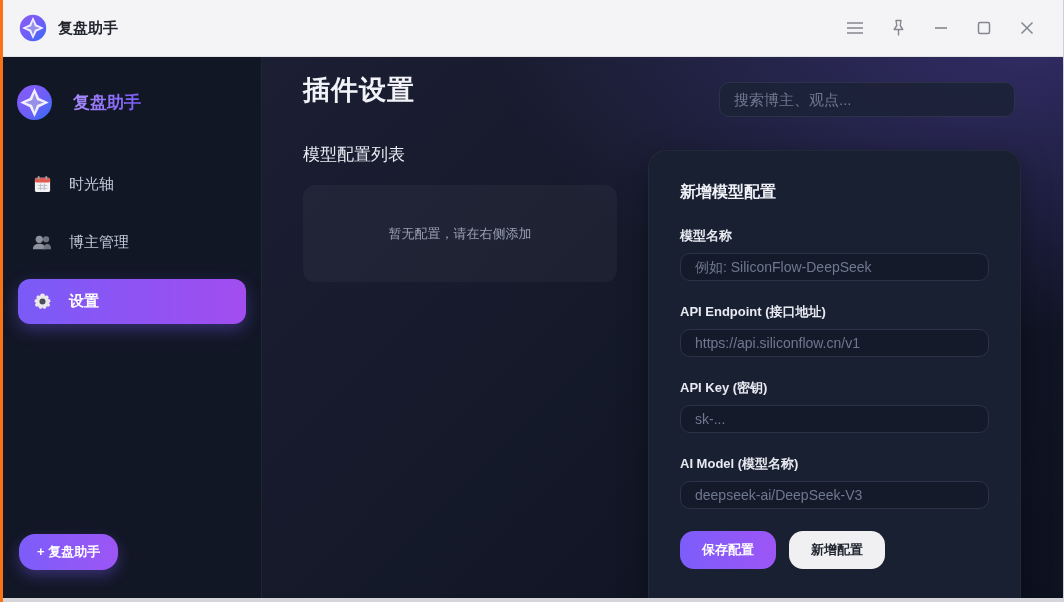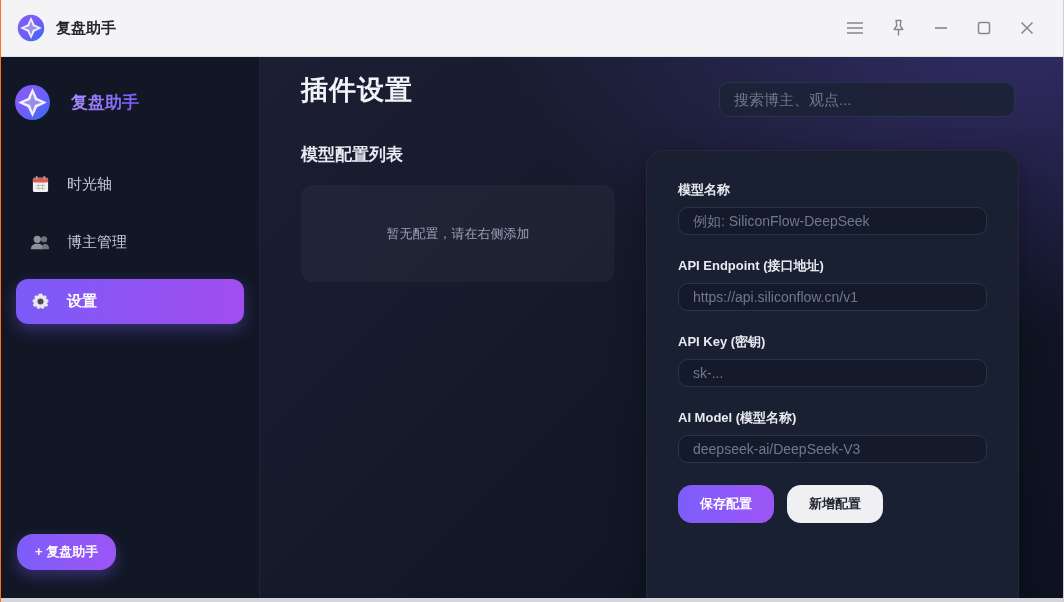--- a/index.html
+++ b/index.html
@@ -1,18 +1,18 @@
 <!DOCTYPE html>
 <html><head>
 <meta charset="utf-8">
 <style>
   * { margin:0; padding:0; box-sizing:border-box; }
   html,body { width:1064px; height:602px; font-family:"Liberation Sans","DejaVu Sans",sans-serif; }
   .window { width:1064px; height:602px; display:flex; flex-direction:column; overflow:hidden;
-            border-left:1px solid #f97316; border-right:1px solid #cfcfd4; background:#0e1220; }
+            border-left:3px solid #f97316; border-right:1px solid #cfcfd4; background:#0e1220; }
 
   
   .titlebar { height:57px; flex:0 0 57px; background:#f4f4f6; border-bottom:1px solid #e3e3e7;
               display:flex; align-items:center; padding:0 14px 0 16px; }
   .titlebar .logo { width:28px; height:28px; flex:0 0 28px; }
   .titlebar .app-title { margin-left:11px; font-size:15px; font-weight:600; color:#23262f; }
   .titlebar .spacer { flex:1; }
   .win-controls { display:flex; align-items:center; gap:23px; padding-right:12px; }
   .win-btn { width:20px; height:20px; display:flex; align-items:center; justify-content:center;
              cursor:pointer; color:#85878e; }
@@ -47,21 +47,21 @@
   .content { flex:1 1 auto; position:relative; overflow:hidden;
              background:
                radial-gradient(900px 520px at 96% -6%, rgba(124,92,250,.30), rgba(124,92,250,0) 60%),
                linear-gradient(135deg,#1c1e33 0%,#141929 48%,#0d1120 100%); }
   .page-title { position:absolute; left:41px; top:15px; font-size:27px; font-weight:800;
                 color:#f2f3f8; letter-spacing:1px; }
   .search-input { position:absolute; right:48px; top:25px; width:296px; height:35px;
                   background:rgba(27,34,54,.85); border:1px solid #2b3349; border-radius:10px;
                   color:#dfe3ee; font-size:15px; padding:0 14px; outline:none; font-family:inherit; }
   .search-input::placeholder { color:#6f7890; }
-  .section-title { position:absolute; left:41px; top:86px; font-size:17px; font-weight:700; color:#e9ebf3; }
+  .section-title { position:absolute; left:41px; top:86px; font-size:17px; font-weight:400; color:#e9ebf3; }
   .empty-panel { position:absolute; left:41px; top:128px; width:314px; height:97px;
                  background:rgba(255,255,255,.035); border-radius:12px;
                  display:flex; align-items:center; justify-content:center; }
   .empty-text { color:#98a0b3; font-size:13px; }
 
   
   .form-card { position:absolute; left:386px; top:93px; width:373px; height:560px;
                background:#192031; border:1px solid rgba(255,255,255,.045); border-radius:18px;
                padding:30px 31px; box-shadow:0 10px 30px rgba(0,0,0,.35); }
   .form-title { font-size:16px; font-weight:700; color:#f0f2f8; line-height:22px; margin-bottom:24px; }
@@ -189,20 +189,21 @@
     <div class="content">
       <div class="page-title">插件设置</div>
       <input class="search-input" type="text" placeholder="搜索博主、观点..." style="">
 
       <div class="section-title">模型配置列表</div>
       <div class="empty-panel">
         <span class="empty-text">暂无配置，请在右侧添加</span>
       </div>
 
       <div class="form-card">
+        <div class="form-title">新增模型配置</div>
 
         <div class="field-label">模型名称</div>
         <input class="field-input" type="text" placeholder="例如: SiliconFlow-DeepSeek" style="">
 
         <div class="field-label">API Endpoint (接口地址)</div>
         <input class="field-input" type="text" placeholder="https://api.siliconflow.cn/v1" style="">
 
         <div class="field-label">API Key (密钥)</div>
         <input class="field-input" type="text" placeholder="sk-..." style="">
 

